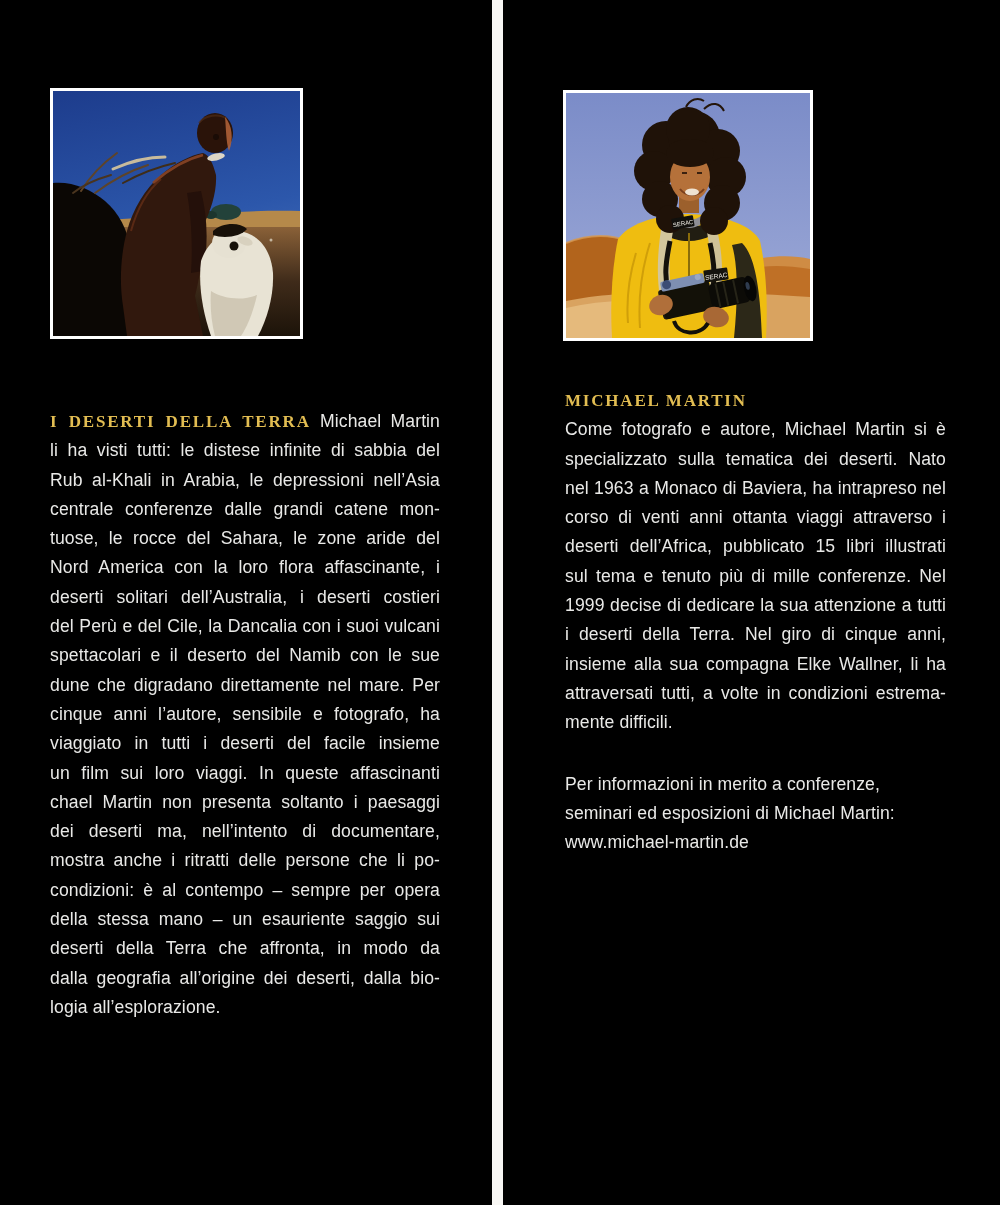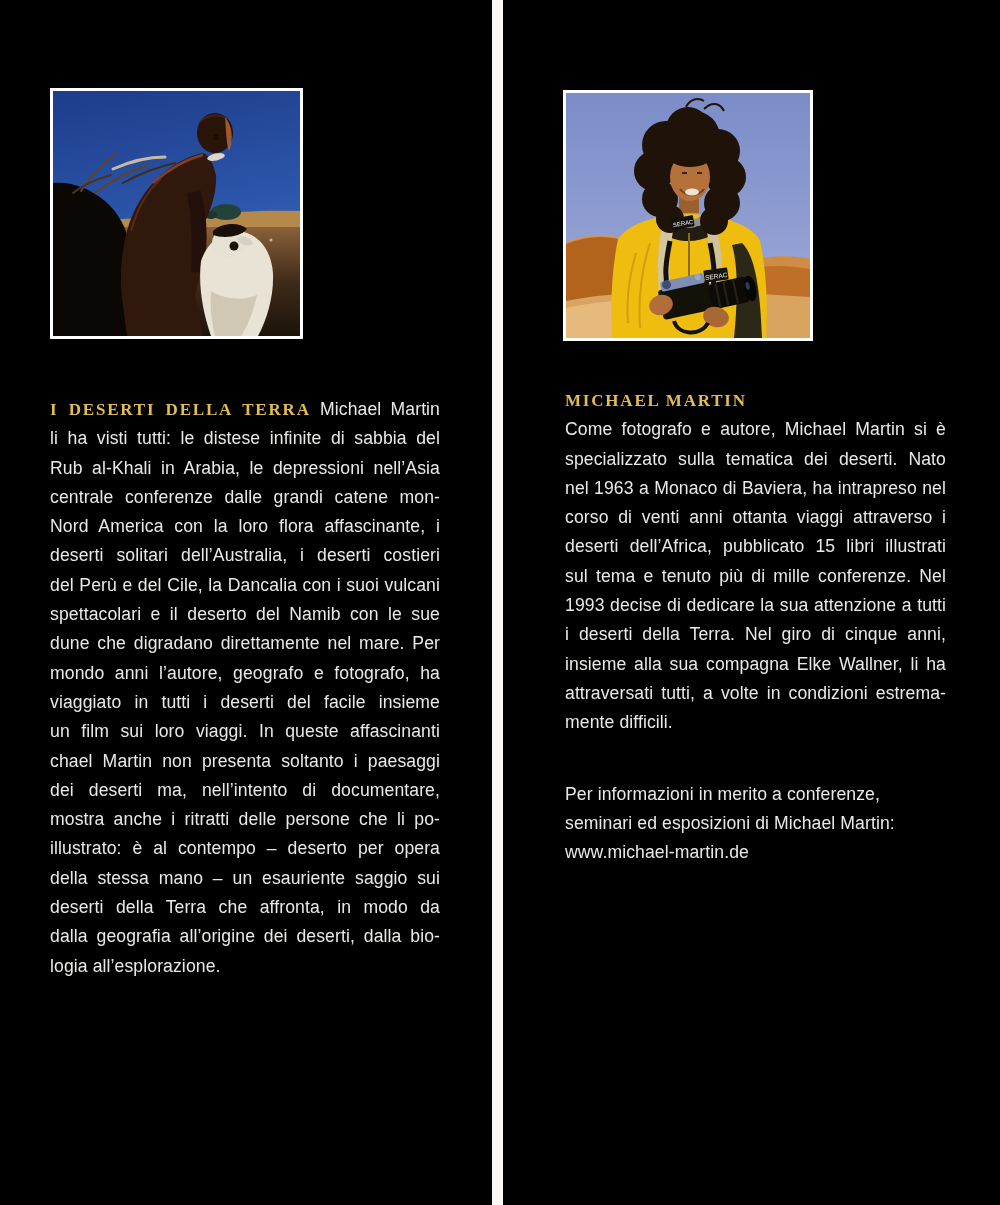--- a/index.html
+++ b/index.html
@@ -15,29 +15,29 @@
   .photo-frame {
     position:absolute; background:#ffffff; padding:3px; box-sizing:border-box;
   }
   .photo-frame.pf-left  { left:50px;  top:88px; width:253px; height:251px; }
   .photo-frame.pf-right { left:563px; top:90px; width:250px; height:251px; }
   .photo-frame svg { display:block; width:100%; height:100%; }
   .textblock {
     position:absolute; color:#e9e9e7; font-size:17.6px; line-height:29.3px;
     letter-spacing:0.1px;
   }
-  .textblock.tb-left  { left:50px;  top:395px; width:390px; }
+  .textblock.tb-left  { left:50px;  top:407px; width:390px; }
   .textblock.tb-right { left:565px; top:386px; width:381px; }
   .line { height:29.3px; overflow:visible; }
   .jline { text-align:justify; text-align-last:justify; }
   .goldhead {
     font-family:"Liberation Serif", serif; font-weight:bold;
     color:#e2bd52; font-size:17px; letter-spacing:1.8px;
   }
-  .para2 { margin-top:42px; }
+  .para2 { margin-top:32px; }
 </style>
 </head>
 <body>
 
 <div class="page">
 
   <div class="divider"></div>
 
   <figure class="photo-frame pf-left" style="margin:0">
     <svg viewBox="0 0 247 245" preserveAspectRatio="none">
@@ -97,32 +97,33 @@
   </figure>
 
   <div class="textblock tb-left">
     <div class="line jline">
       <span class="goldhead">I DESERTI DELLA TERRA</span>
       <span>Michael Martin</span>
     </div>
     <div class="line jline">li ha visti tutti: le distese infinite di sabbia del</div>
     <div class="line jline">Rub al-Khali in Arabia, le depressioni nell’Asia</div>
     <div class="line jline">centrale conferenze dalle grandi catene mon-</div>
+    <div class="line jline">tuose, le rocce del Sahara, le zone aride del</div>
     <div class="line jline">Nord America con la loro flora affascinante, i</div>
     <div class="line jline">deserti solitari dell’Australia, i deserti costieri</div>
     <div class="line jline">del Perù e del Cile, la Dancalia con i suoi vulcani</div>
     <div class="line jline">spettacolari e il deserto del Namib con le sue</div>
     <div class="line jline">dune che digradano direttamente nel mare. Per</div>
-    <div class="line jline">mondo anni l’autore, geografo e fotografo, ha</div>
+    <div class="line jline">cinque anni l’autore, sensibile e fotografo, ha</div>
     <div class="line jline">viaggiato in tutti i deserti del facile insieme</div>
     <div class="line jline">un film sui loro viaggi. In queste affascinanti</div>
     <div class="line jline">chael Martin non presenta soltanto i paesaggi</div>
     <div class="line jline">dei deserti ma, nell’intento di documentare,</div>
     <div class="line jline">mostra anche i ritratti delle persone che li po-</div>
-    <div class="line jline">illustrato: è al contempo – deserto per opera</div>
+    <div class="line jline">condizioni: è al contempo – sempre per opera</div>
     <div class="line jline">della stessa mano – un esauriente saggio sui</div>
     <div class="line jline">deserti della Terra che affronta, in modo da</div>
     <div class="line jline">dalla geografia all’origine dei deserti, dalla bio-</div>
     <div class="line">logia all’esplorazione.</div>
   </div>
 
   <figure class="photo-frame pf-right" style="margin:0">
     <svg viewBox="0 0 244 245" preserveAspectRatio="none">
       <defs>
         <linearGradient id="rsky" x1="0" y1="0" x2="0" y2="1">
@@ -198,21 +199,21 @@
   <div class="textblock tb-right">
     <div class="line">
       <span class="goldhead">MICHAEL MARTIN</span>
     </div>
     <div class="line jline">Come fotografo e autore, Michael Martin si è</div>
     <div class="line jline">specializzato sulla tematica dei deserti. Nato</div>
     <div class="line jline">nel 1963 a Monaco di Baviera, ha intrapreso nel</div>
     <div class="line jline">corso di venti anni ottanta viaggi attraverso i</div>
     <div class="line jline">deserti dell’Africa, pubblicato 15 libri illustrati</div>
     <div class="line jline">sul tema e tenuto più di mille conferenze. Nel</div>
-    <div class="line jline">1993 decise di dedicare la sua attenzione a tutti</div>
+    <div class="line jline">1999 decise di dedicare la sua attenzione a tutti</div>
     <div class="line jline">i deserti della Terra. Nel giro di cinque anni,</div>
     <div class="line jline">insieme alla sua compagna Elke Wallner, li ha</div>
     <div class="line jline">attraversati tutti, a volte in condizioni estrema-</div>
     <div class="line">mente difficili.</div>
     <div class="para2">
       <div class="line">Per informazioni in merito a conferenze,</div>
       <div class="line">seminari ed esposizioni di Michael Martin:</div>
       <div class="line">www.michael-martin.de</div>
     </div>
   </div>

